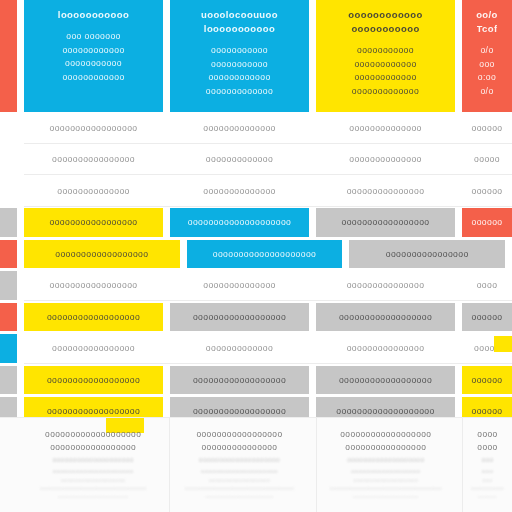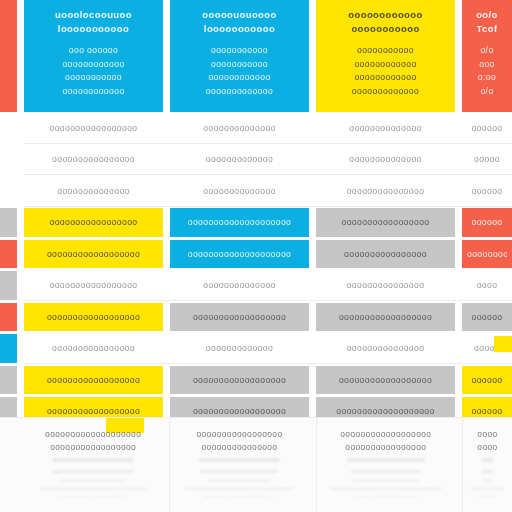--- a/index.html
+++ b/index.html
@@ -159,31 +159,30 @@
 </style>
 </head>
 <body>
 
 <div id="root">
 
   <div class="header-band" id="header-band">
       <div class="hdr-marker" style="background: rgb(244, 96, 74);"></div>
       <div class="hdr-gutter"></div>
       <div class="hdr-cell" style="background: rgb(12, 175, 226); color: rgb(255, 255, 255);">
-        <span class="txt hdr-title">uooolocoouuoo</span>
         <span class="txt hdr-title">looooooooooo</span>
         <div class="hdr-spacer"></div>
-        <span class="txt hdr-sub">ooo oooooo</span>
+        <span class="txt hdr-sub">ooo ooooooo</span>
         <span class="txt hdr-sub">oooooooooooo</span>
         <span class="txt hdr-sub">ooooooooooo</span>
         <span class="txt hdr-sub">oooooooooooo</span>
       </div>
       <div class="hdr-gutter"></div>
       <div class="hdr-cell" style="background: rgb(12, 175, 226); color: rgb(255, 255, 255);">
-        <span class="txt hdr-title">ooooououoooo</span>
+        <span class="txt hdr-title">uooolocoouuoo</span>
         <span class="txt hdr-title">looooooooooo</span>
         <div class="hdr-spacer"></div>
         <span class="txt hdr-sub">ooooooooooo</span>
         <span class="txt hdr-sub">ooooooooooo</span>
         <span class="txt hdr-sub">oooooooooooo</span>
         <span class="txt hdr-sub">ooooooooooooo</span>
       </div>
       <div class="hdr-gutter"></div>
       <div class="hdr-cell" style="background: rgb(255, 229, 0); color: rgb(60, 60, 60);">
         <span class="txt hdr-title">oooooooooooo</span>
@@ -294,23 +293,20 @@
         </div>
         <div class="cell-gutter"></div>
         <div class="cell" style="background: rgb(12, 175, 226); position: relative;">
           <span class="txt cell-txt" style="color: rgb(255, 255, 255);">oooooooooooooooooooo</span>
         </div>
         <div class="cell-gutter"></div>
         <div class="cell" style="background: rgb(198, 198, 198); position: relative;">
           <span class="txt cell-txt" style="color: rgb(74, 74, 74);">oooooooooooooooo</span>
         </div>
         <div class="cell-gutter"></div>
-        <div class="cell partial" style="background: rgb(244, 96, 74); position: relative;">
-          <span class="txt cell-txt" style="color: rgb(255, 255, 255);">oooooooo</span>
-        </div>
       </div>
       <div class="row">
         <div class="row-marker" style="background: rgb(198, 198, 198);"></div>
         <div class="cell-gutter"></div>
         <div class="cell" style="background: rgb(255, 255, 255); position: relative;">
           <span class="txt cell-txt" style="color: rgb(140, 140, 140);">ooooooooooooooooo</span>
         </div>
         <div class="cell-gutter"></div>
         <div class="cell" style="background: rgb(255, 255, 255); position: relative;">
           <span class="txt cell-txt" style="color: rgb(140, 140, 140);">oooooooooooooo</span>

